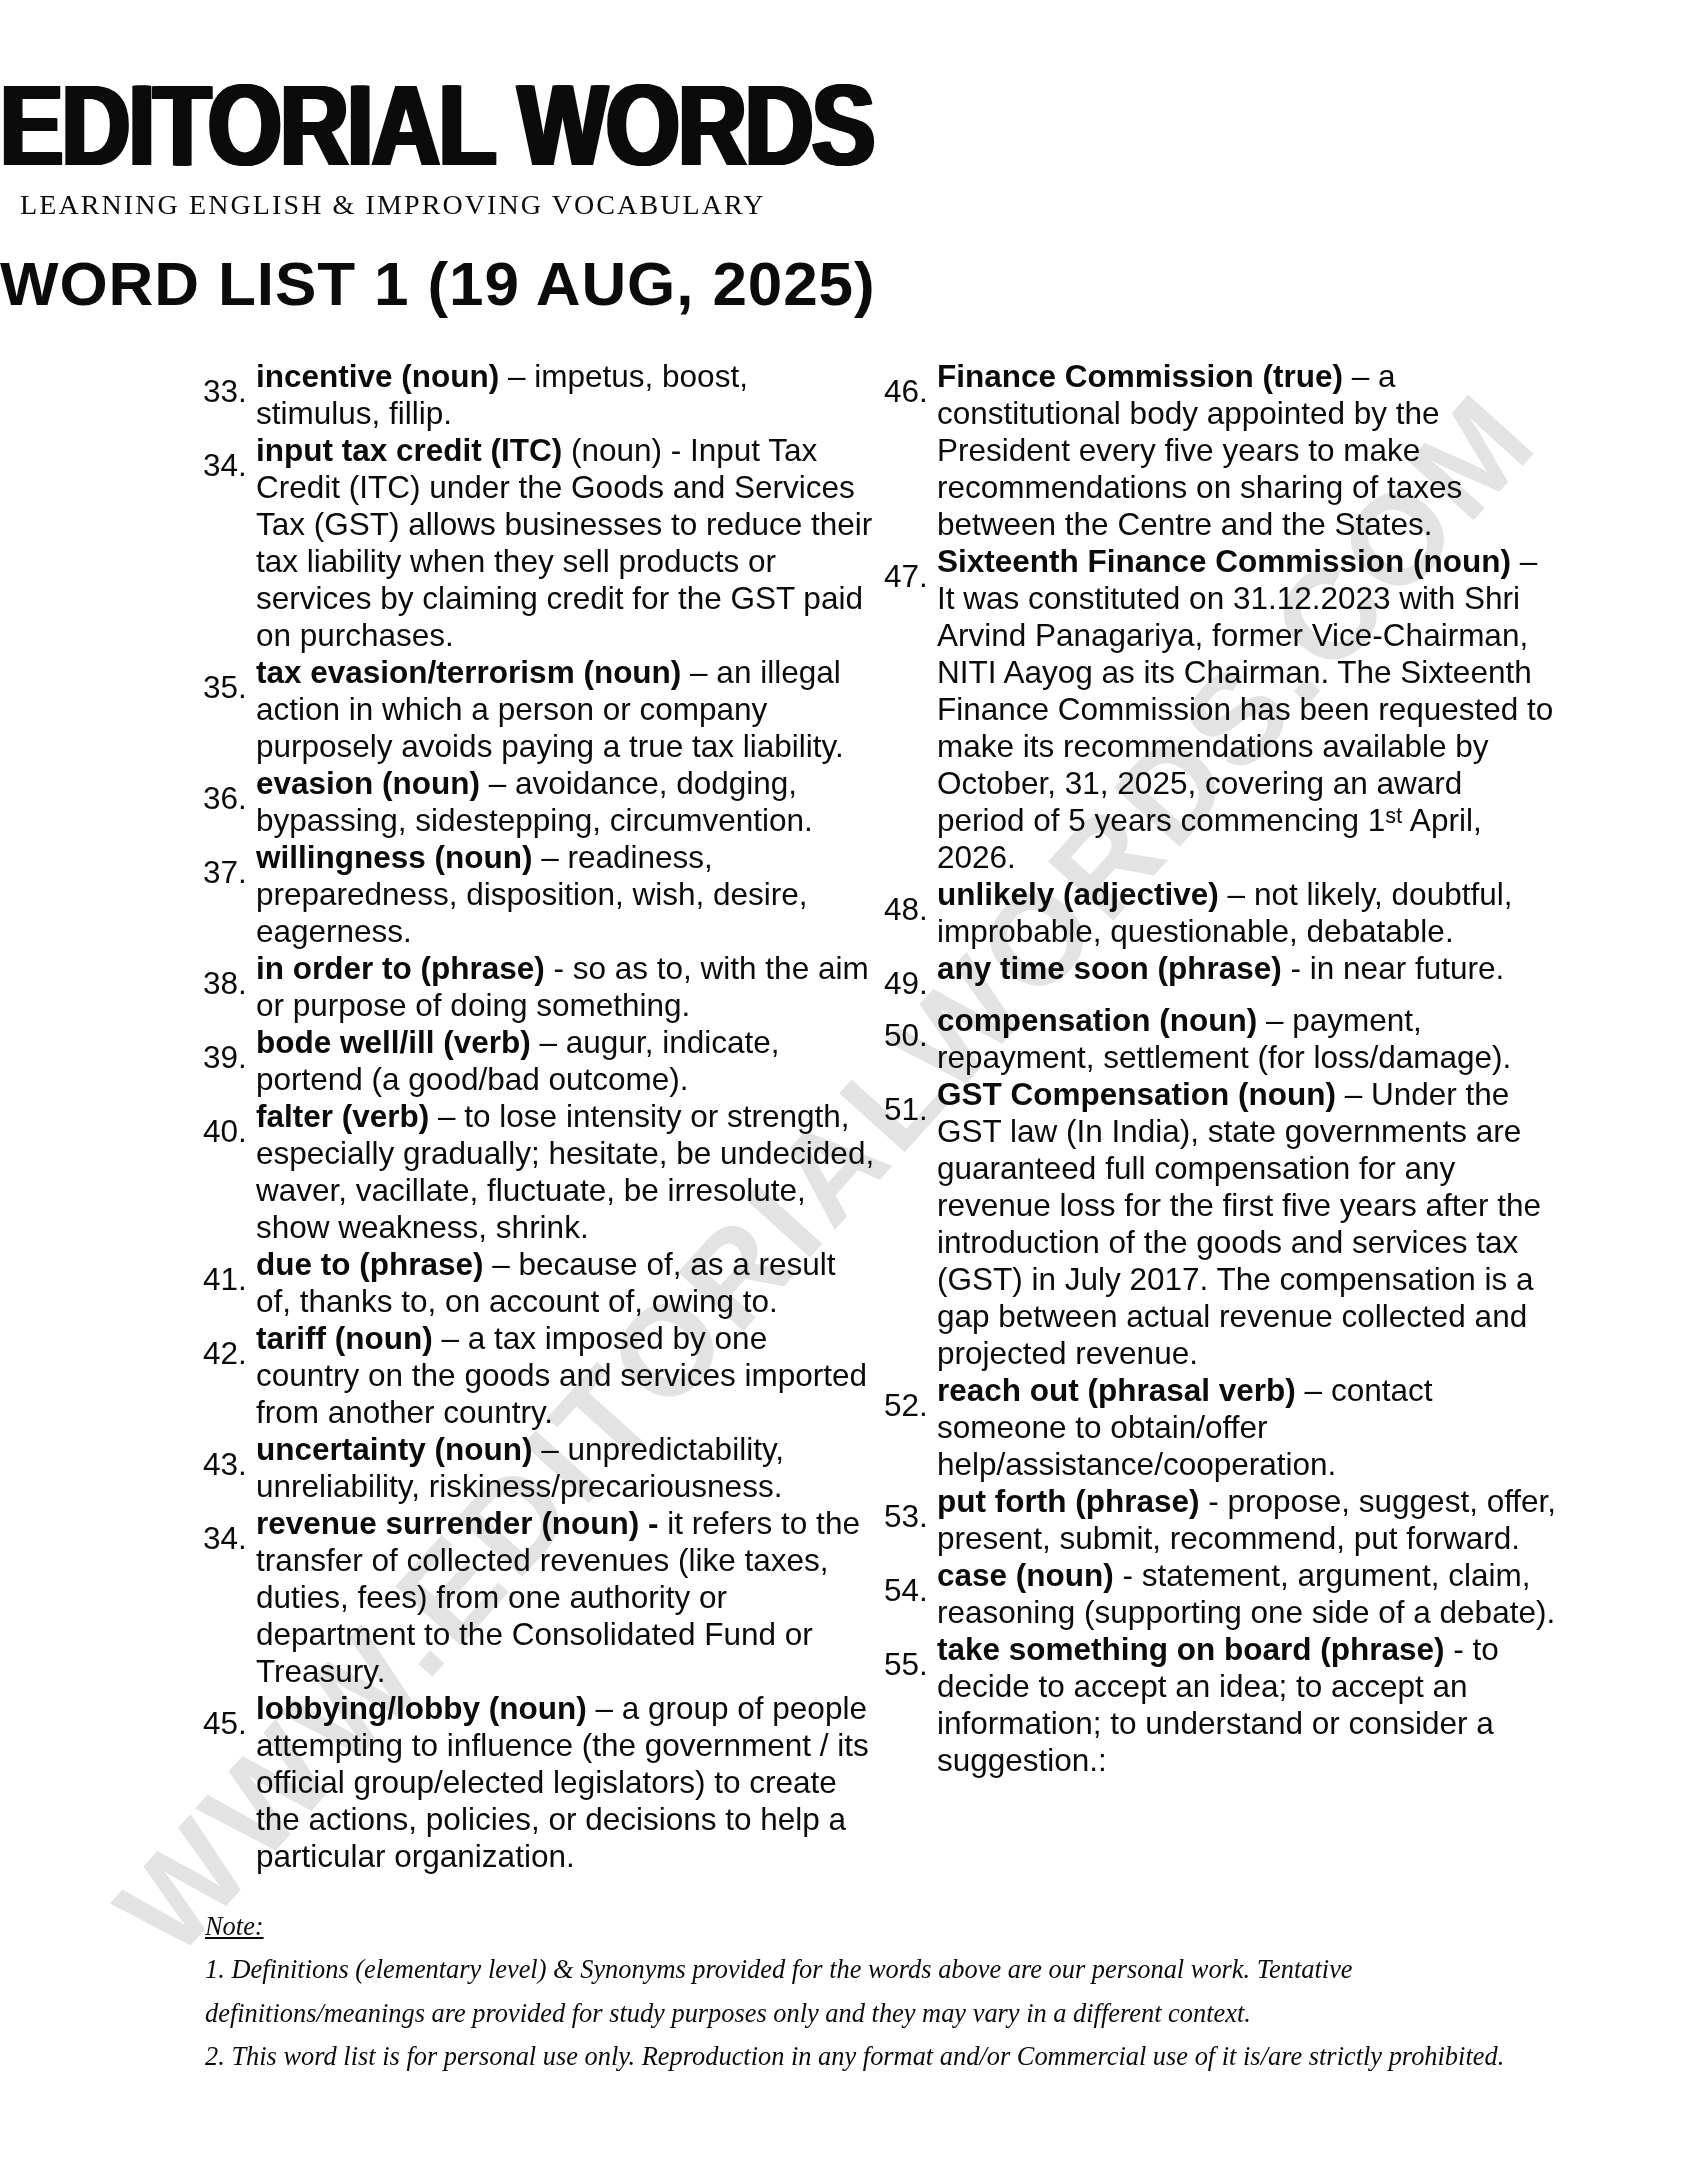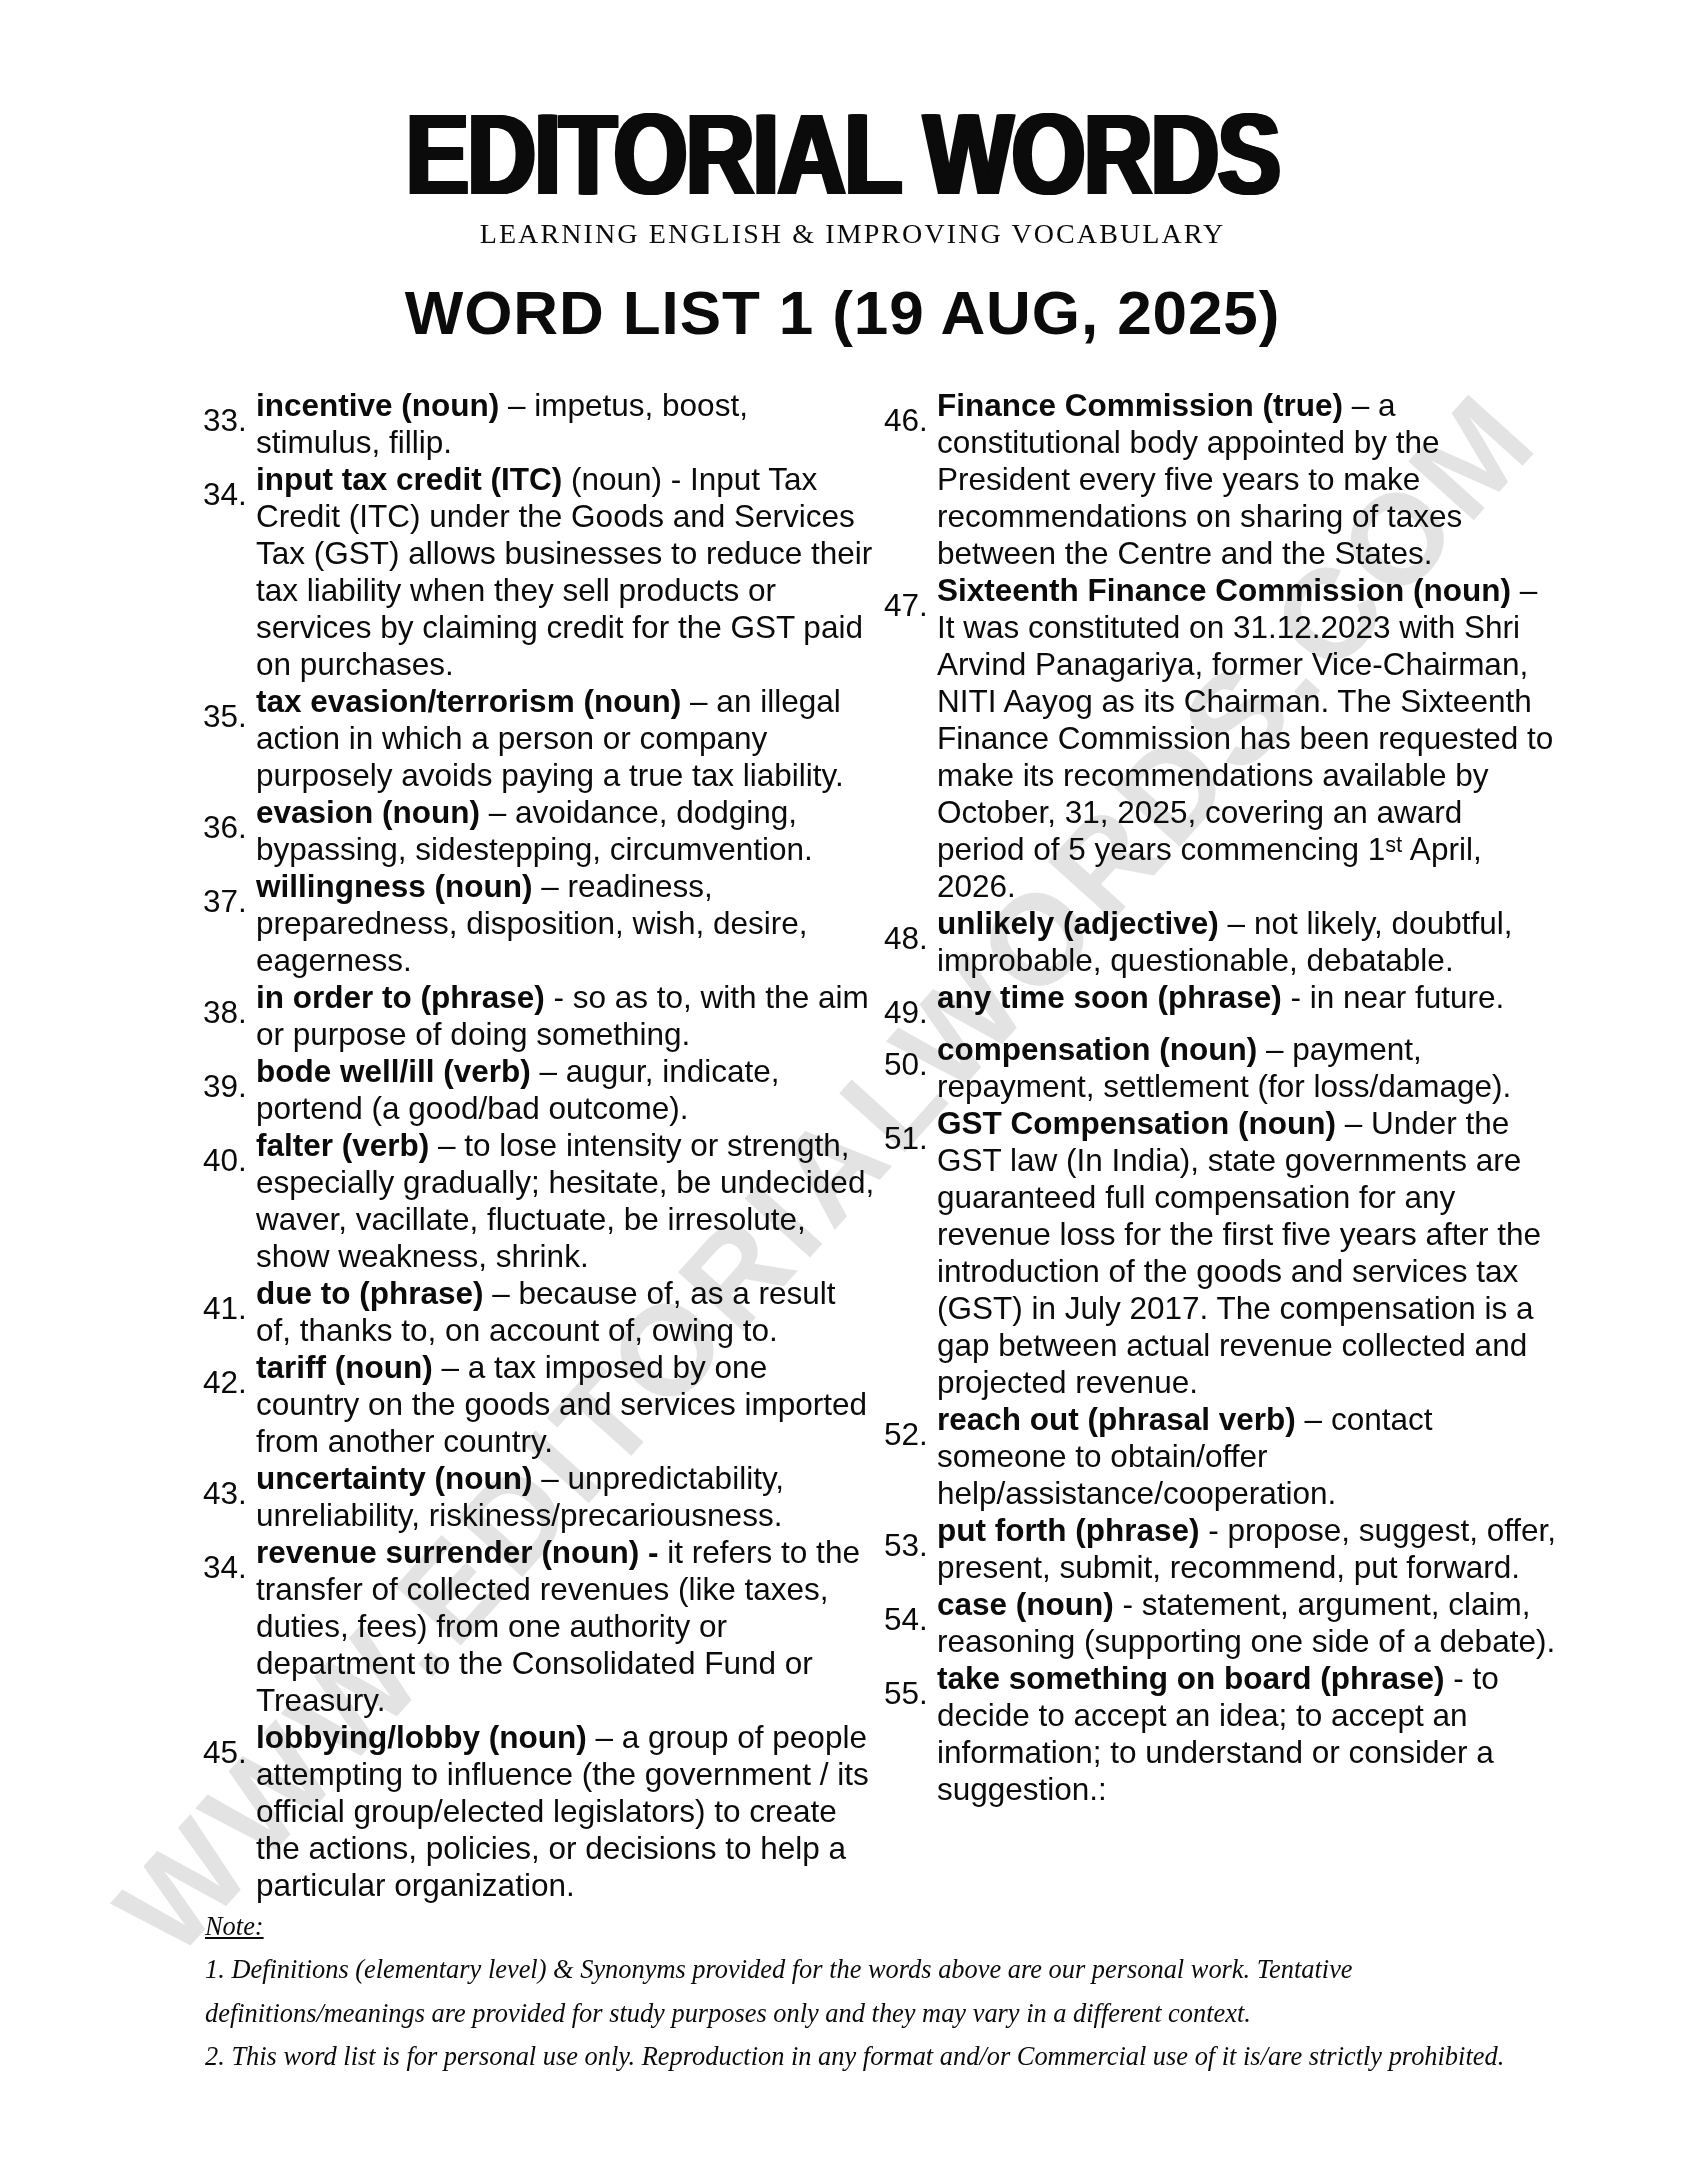--- a/index.html
+++ b/index.html
@@ -12,21 +12,21 @@
   }
   .watermark {
     position:absolute; top:1099px; left:-264px; width:2181px;
     text-align:center; white-space:nowrap;
     font-weight:bold; font-size:128px; letter-spacing:6.8px;
     color:#bdbdbd; opacity:.42;
     transform:rotate(-48deg);
     z-index:0;
   }
   .content { position:relative; z-index:1; }
-  header { text-align:center; padding-top:119px; }
+  header { padding-top:90px; }
   .logo-title {
     display:inline-block;
     font-size:95px; line-height:.95; font-weight:bold; letter-spacing:-1.7px;
     transform:scaleY(1.22); transform-origin:center bottom;
     text-shadow:2.6px 0 currentColor, -2.6px 0 currentColor, 1.3px 0 currentColor, -1.3px 0 currentColor;
   }
   .logo-subtitle {
     font-family:"Liberation Serif", serif;
     font-size:28px; letter-spacing:2.1px; margin-top:8.5px;margin-left:20px;
   }

